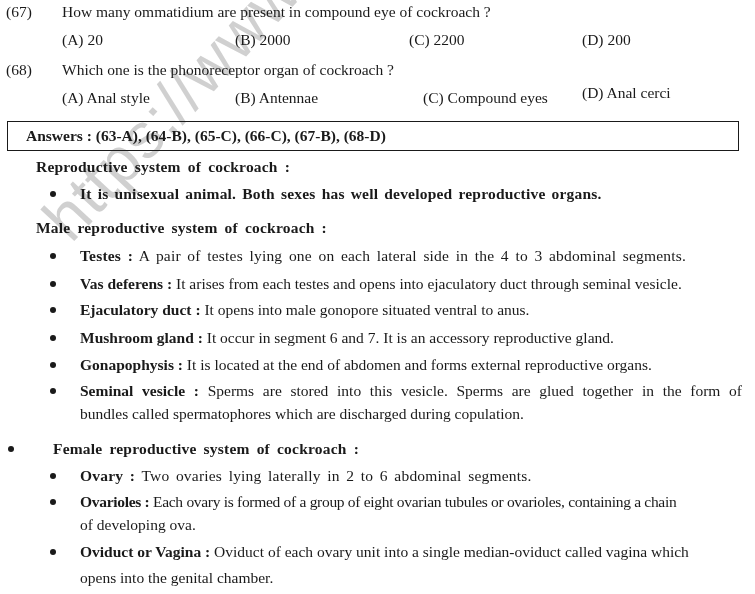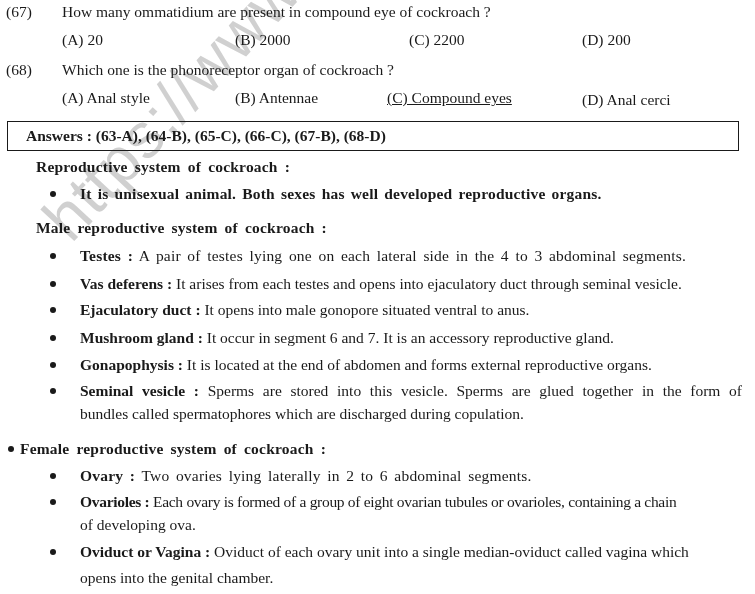--- a/index.html
+++ b/index.html
@@ -28,22 +28,22 @@
   <div class="abs" style="left:235px;top:31px;">(B) 2000</div>
   <div class="abs" style="left:409px;top:31px;">(C) 2200</div>
   <div class="abs" style="left:582px;top:31px;">(D) 200</div>
 </div>
 
 <div>
   <div class="abs" style="left:6px;top:61px;">(68)</div>
   <div class="abs" style="left:62px;top:61px;">Which one is the phonoreceptor organ of cockroach ?</div>
   <div class="abs" style="left:62px;top:89px;">(A) Anal style</div>
   <div class="abs" style="left:235px;top:89px;">(B) Antennae</div>
-  <div class="abs" style="left:387px;top:89px;text-decoration:underline;">(C) Compound eyes</div>
-  <div class="abs" style="left:582px;top:91px;text-align:center;">(D) Anal cerci</div>
+  <div class="abs" style="left:423px;top:89px;">(C) Compound eyes</div>
+  <div class="abs" style="left:582px;top:84px;text-align:center;">(D) Anal cerci</div>
 </div>
 
 <div class="ansbox"></div>
 <div class="abs b" style="left:26px;top:127px;">Answers : (63-A), (64-B), (65-C), (66-C), (67-B), (68-D)</div>
 
 <div class="abs b sp" style="left:36px;top:158px;">Reproductive system of cockroach :</div>
 <span class="dot" style="left:50px;top:191px;"></span>
 <div class="abs sp" style="left:80px;top:185px;word-spacing:2px;font-weight:bold;">It is unisexual animal. Both sexes has well developed reproductive organs.</div>
 
 <div class="abs b sp" style="left:36px;top:219px;">Male reproductive system of cockroach :</div>
@@ -85,21 +85,21 @@
 
 <div>
   <span class="dot" style="left:50px;top:388px;"></span>
   <div class="abs just" style="left:80px;top:382px;width:662px;">
     <span class="b">Seminal vesicle :</span><span> Sperms are stored into this vesicle. Sperms are glued together in the form of</span>
   </div>
   <div class="abs" style="left:80px;top:405px;text-align:right;">bundles called spermatophores which are discharged during copulation.</div>
 </div>
 
 <span class="dot" style="left:8px;top:446px;"></span>
-<div class="abs b sp" style="left:20px;top:440px;">Female reproductive system of cockroach :</div>
+<div class="abs b sp" style="left:53px;top:440px;">Female reproductive system of cockroach :</div>
 
 <div>
   <span class="dot" style="left:50px;top:473px;"></span>
   <div class="abs sp" style="left:80px;top:467px;word-spacing:2.5px;">
     <span class="b">Ovary :</span><span> Two ovaries lying laterally in 2 to 6 abdominal segments.</span>
   </div>
 </div>
 
 <div>
   <span class="dot" style="left:50px;top:499px;"></span>

